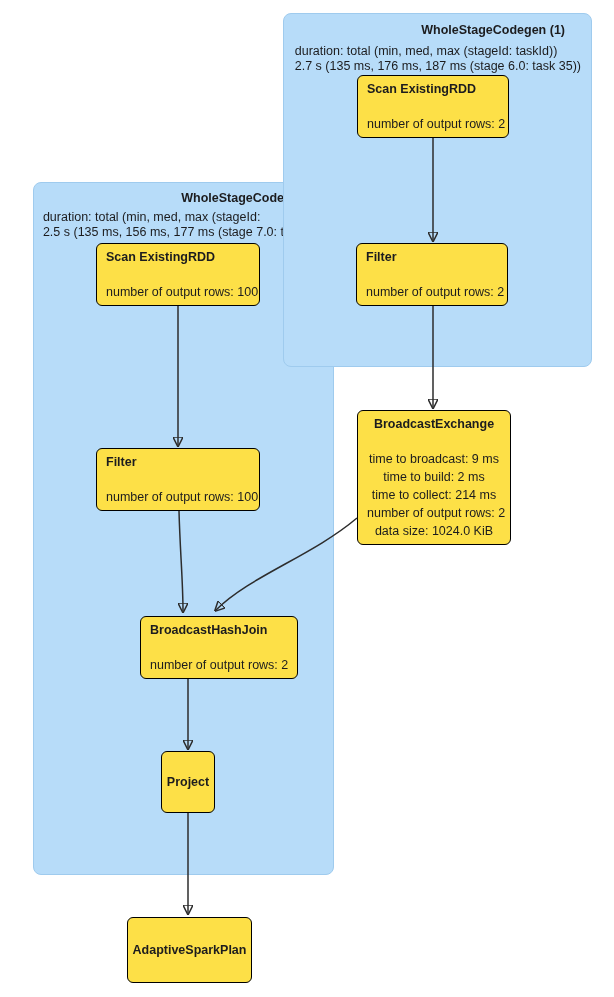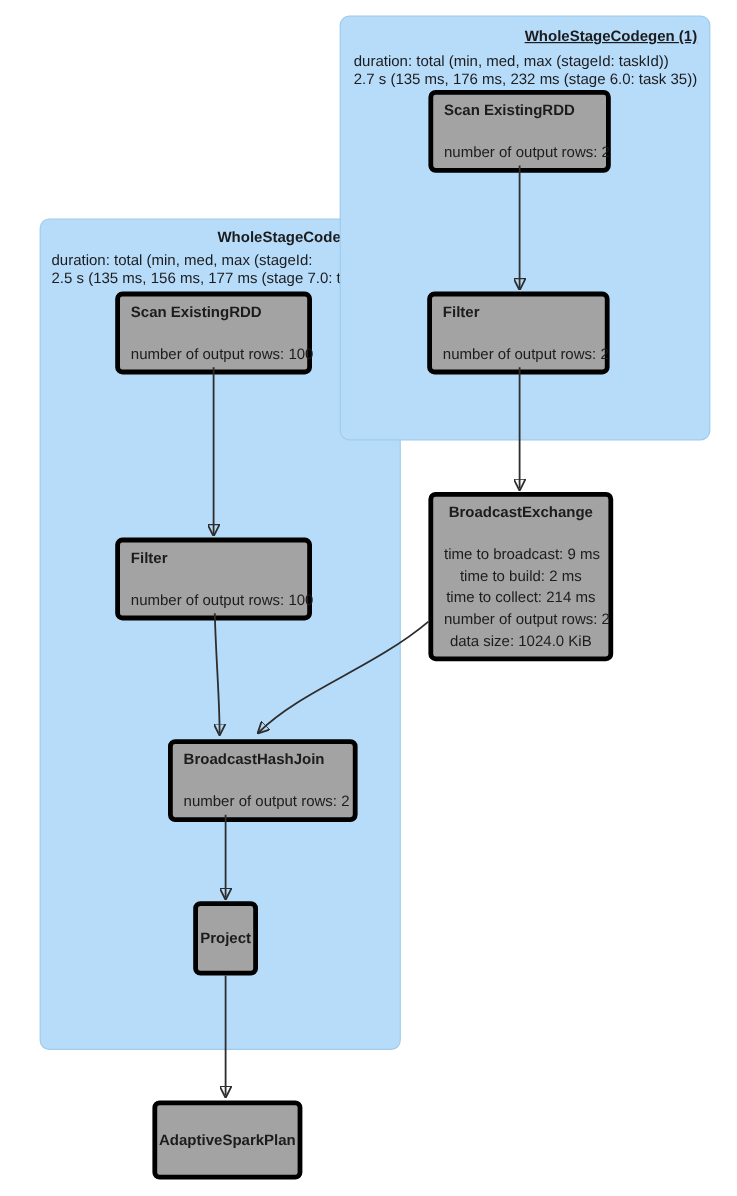--- a/index.html
+++ b/index.html
@@ -10,28 +10,28 @@
   }
   .cluster {
     position:absolute; background:#b7dcf9; border:1px solid #9fcbee; border-radius:8px;
   }
   .cluster-left  { left:33px;  top:182px; width:299px; height:691px; z-index:1; }
   .cluster-right { left:283px; top:13px;  width:307px; height:352px; z-index:2; }
   .cluster-title { position:absolute; font-weight:bold; white-space:nowrap; }
   .cluster-duration { position:absolute; text-align:left; white-space:nowrap; line-height:14.5px; }
   .cluster-left  .cluster-title    { top:8px;  right:49px; }
   .cluster-left  .cluster-duration { top:27px; right:49px; }
-  .cluster-right .cluster-title    { top:9px;  right:10px;text-decoration:underline; }
+  .cluster-right .cluster-title    { top:9px;  right:26px; }
   .cluster-right .cluster-duration { top:30px; right:10px; }
 
   .edges { position:absolute; left:0; top:0; z-index:5; pointer-events:none; }
   .edges path { stroke:#2d2d2d; stroke-width:1.5; fill:none; }
 
   .node {
-    position:absolute; z-index:4; background:#a3a3a3; border:4px solid #000000;
+    position:absolute; z-index:4; background:#fde047; border:1px solid #000000;
     border-radius:6px; padding:4px 9px; box-sizing:border-box;
     line-height:18px; white-space:nowrap;
   }
   .node-title { font-weight:bold; }
   .node-gap { height:17px; }
   .node--center { display:flex; align-items:center; justify-content:center; padding:0; }
 
   .node--scan1    { left:357px; top:75px;  width:152px; }
   .node--filter1  { left:356px; top:243px; width:152px; }
   .node--bx       { left:357px; top:410px; width:154px;text-align:center; }
@@ -51,21 +51,21 @@
     <div class="cluster-duration">
       <div>duration: total (min, med, max (stageId:</div>
       <div>2.5 s (135 ms, 156 ms, 177 ms (stage 7.0: t</div>
     </div>
   </div>
 
   <div class="cluster cluster-right">
     <div class="cluster-title">WholeStageCodegen (1)</div>
     <div class="cluster-duration">
       <div>duration: total (min, med, max (stageId: taskId))</div>
-      <div>2.7 s (135 ms, 176 ms, 232 ms (stage 6.0: task 35))</div>
+      <div>2.7 s (135 ms, 176 ms, 187 ms (stage 6.0: task 35))</div>
     </div>
   </div>
 
   <div class="node node--scan1">
     <div class="node-title">Scan ExistingRDD</div>
     <div class="node-gap"></div>
     <div class="node-metric">number of output rows: 2</div>
   </div>
 
   <div class="node node--filter1">

